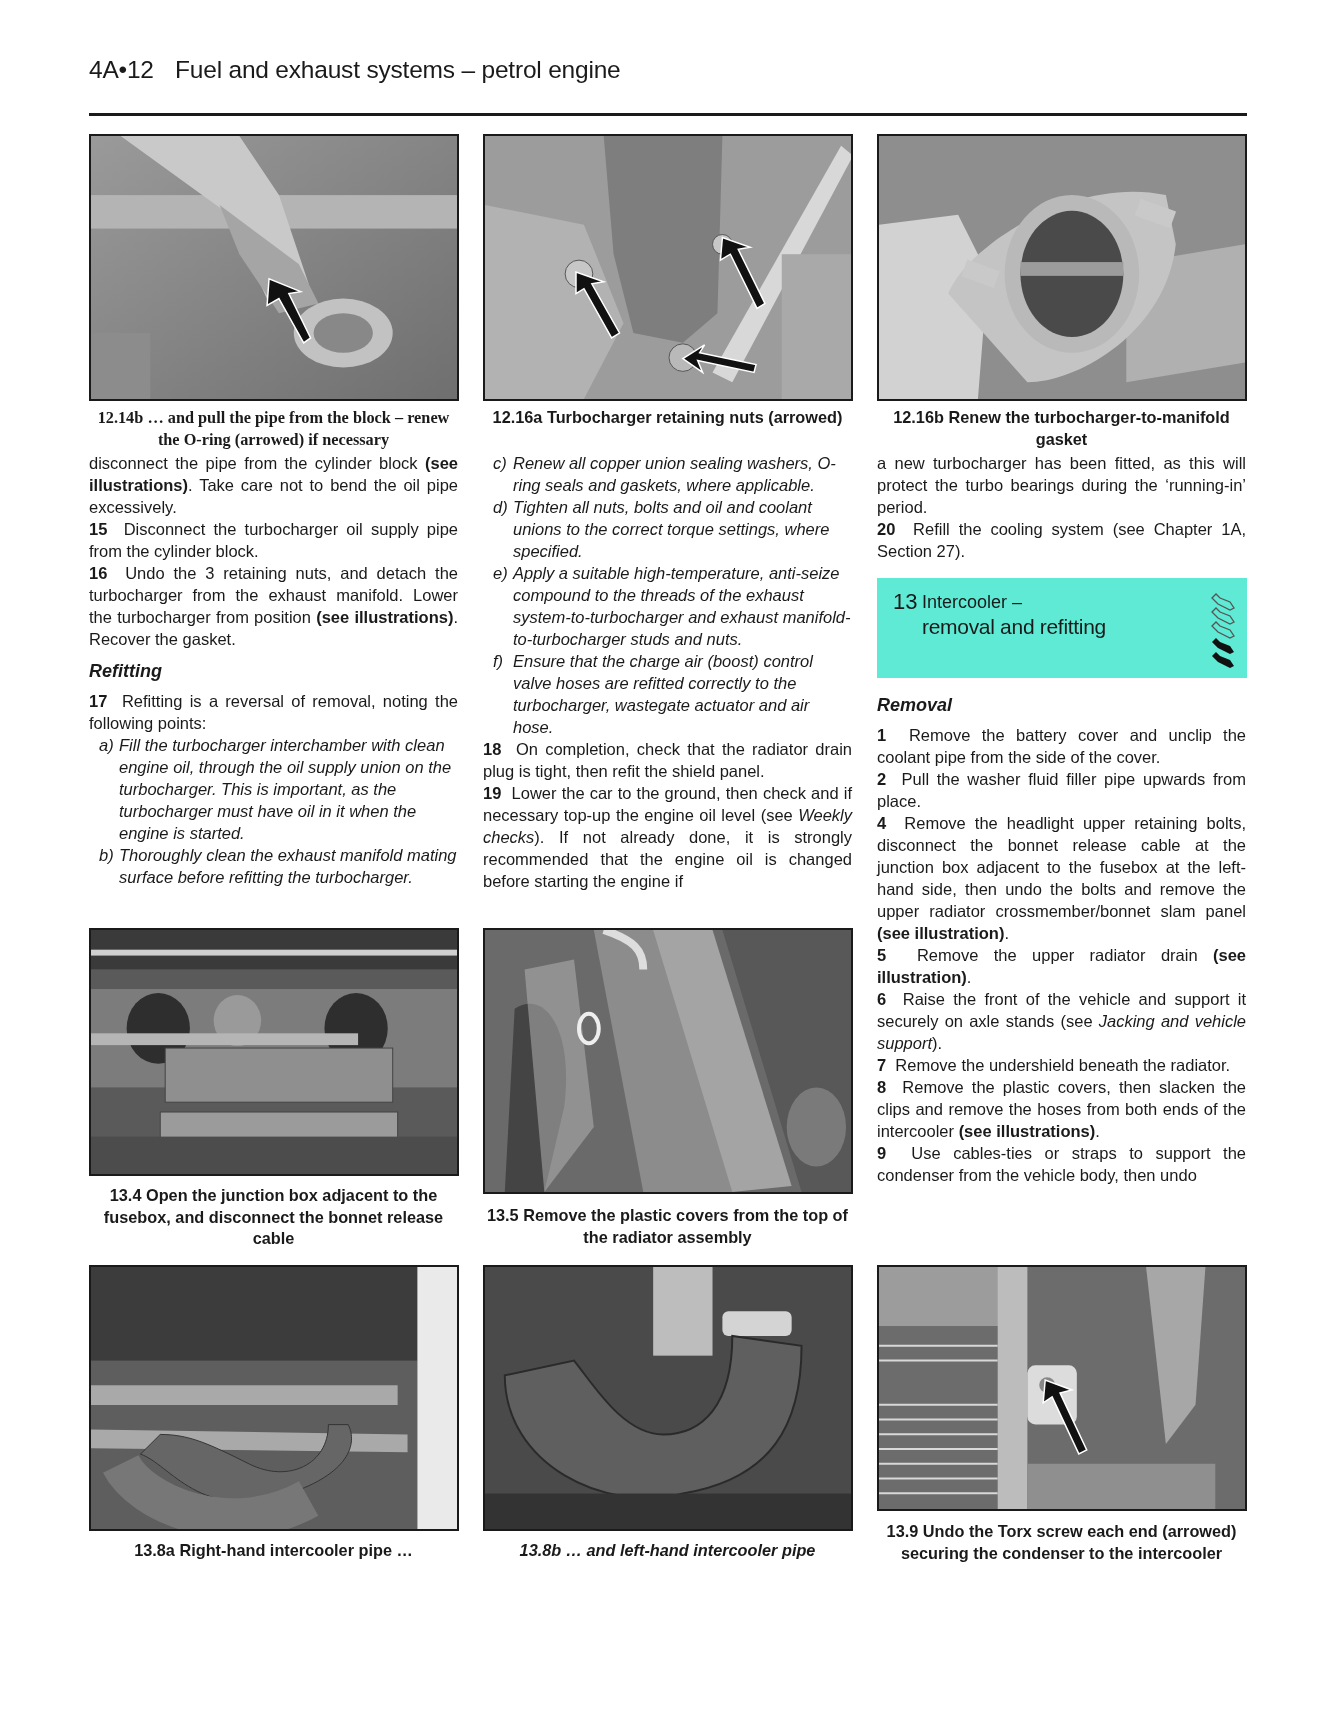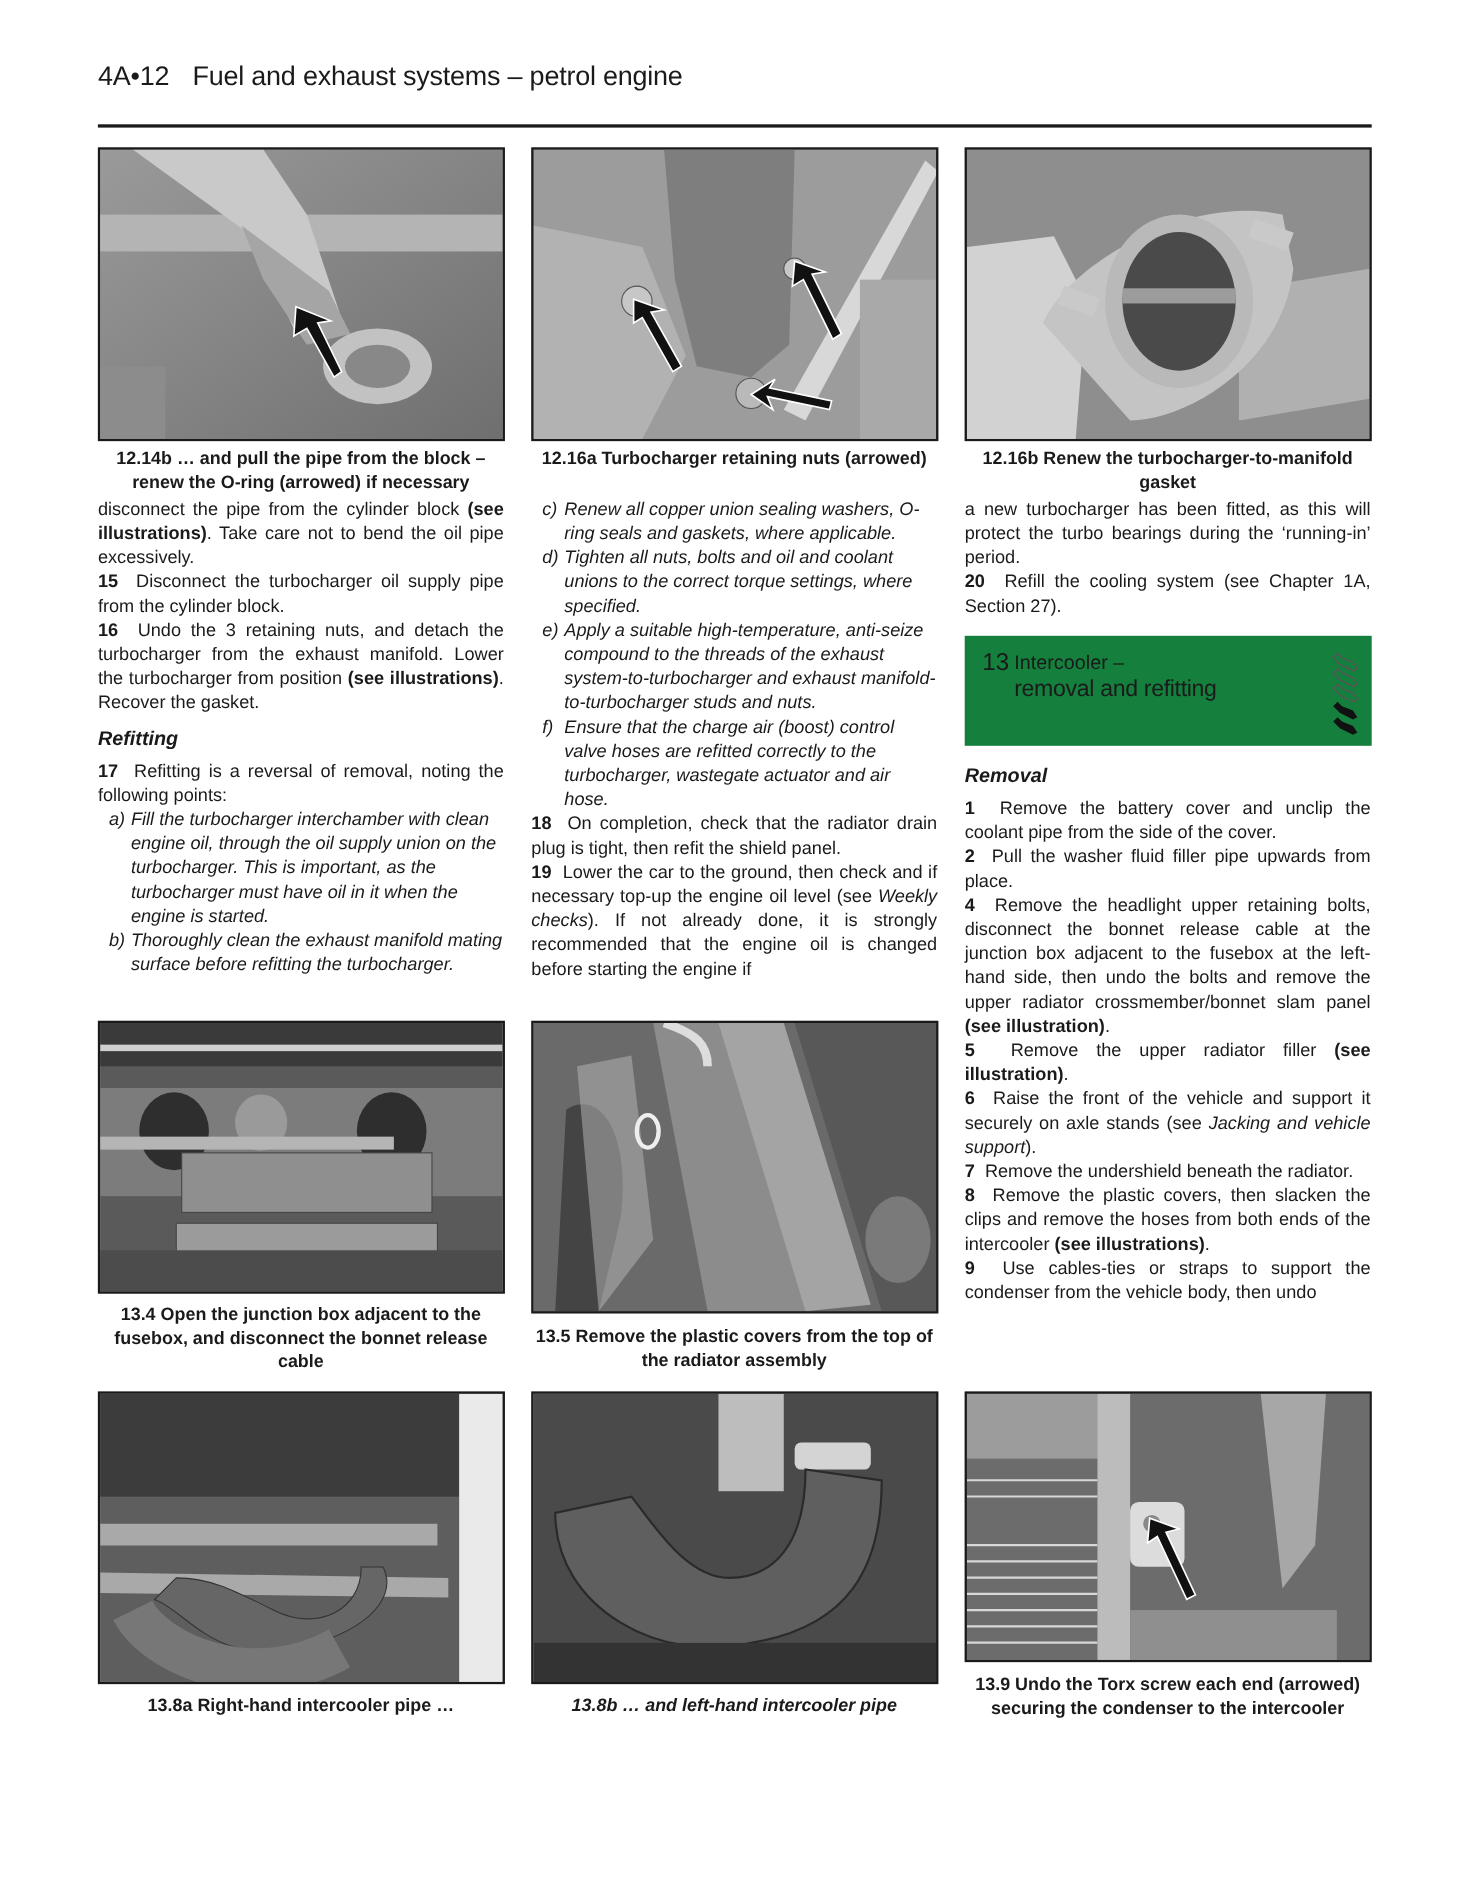--- a/index.html
+++ b/index.html
@@ -19,21 +19,21 @@
   .text p { margin: 0; }
   .text .num { font-weight: bold; }
   .text b { font-weight: bold; }
   .text i { font-style: italic; }
   .text .h { font-weight: bold; font-style: italic; font-size: 18px; line-height: 26px; margin: 8px 0 6px 0; text-align: left; }
   .list { margin: 0; }
   .list .li { display: flex; font-style: italic; text-align: left; line-height: 22px; }
   .list .li .lbl { width: 30px; flex: 0 0 30px; text-align: left; padding-left: 10px; }
   .list .li .body { flex: 1; }
 
-  .section-box { position: absolute; left: 877px; top: 578px; width: 370px; height: 100px; background: #15803d; }
+  .section-box { position: absolute; left: 877px; top: 578px; width: 370px; height: 100px; background: #5eead4; }
   .section-box .num { position: absolute; left: 16px; top: 12px; font-size: 22px; line-height: 24px; }
   .section-box .t1 { position: absolute; left: 45px; top: 12px; font-size: 18px; line-height: 24px; }
   .section-box .t2 { position: absolute; left: 45px; top: 37px; font-size: 21px; line-height: 24px; letter-spacing: -0.3px; }
   .section-box .spanners { position: absolute; right: 10px; top: 14px; width: 28px; height: 78px; }
 </style>
 </head>
 <body>
 
 <div class="page-header">
   <div class="title">
@@ -55,21 +55,21 @@
     <rect width="370" height="267" fill="url(#g1)"></rect>
     <rect x="0" y="60" width="370" height="34" fill="#b4b4b4"></rect>
     <path d="M30 0 L150 0 L190 60 L220 150 L180 170 L140 80 Z" fill="#c9c9c9"></path>
     <path d="M130 70 L210 130 L230 170 L190 180 L150 120 Z" fill="#a5a5a5"></path>
     <ellipse cx="255" cy="200" rx="50" ry="35" fill="#c2c2c2"></ellipse>
     <ellipse cx="255" cy="200" rx="30" ry="20" fill="#888"></ellipse>
     <rect x="0" y="200" width="60" height="67" fill="#8c8c8c"></rect>
     <path d="M190 165 L215 210 L222 205 L200 160 L212 158 L180 145 L178 172 Z" fill="#111" stroke="#fff" stroke-width="1.5"></path>
   </svg>
 </div>
-<div class="caption" style="left:89px;top:407px;">12.14b  … and pull the pipe from the block – renew the O-ring (arrowed) if necessary</div>
+<div class="caption" style="left:89px;top:407px;font-family:Liberation Serif, serif;">12.14b  … and pull the pipe from the block – renew the O-ring (arrowed) if necessary</div>
 
 <div class="photo" style="left:483px;top:134px;width:370px;height:267px;">
   <svg viewBox="0 0 370 267" preserveAspectRatio="none">
     <rect width="370" height="267" fill="#9c9c9c"></rect>
     <path d="M120 0 L240 0 L235 180 L200 210 L150 200 L130 120 Z" fill="#7e7e7e"></path>
     <path d="M0 70 L100 90 L140 190 L100 267 L0 267 Z" fill="#b2b2b2"></path>
     <path d="M230 240 L360 10 L372 20 L250 250 Z" fill="#d8d8d8"></path>
     <rect x="300" y="120" width="70" height="147" fill="#a9a9a9"></rect>
     <circle cx="95" cy="140" r="14" fill="#c7c7c7" stroke="#555"></circle>
     <circle cx="240" cy="110" r="10" fill="#c7c7c7" stroke="#555"></circle>
@@ -157,21 +157,21 @@
       <path d="M3 64 l4 -4 l4 4 l10 4 l4 6 l-4 2 l-12 -6 z"></path>
     </g>
   </svg>
 </div>
 
 <div class="text" style="left:877px;top:688px;">
   <div class="h" style="margin-top:4px;">Removal</div>
   <p><span class="num">1</span>&nbsp; <span>Remove the battery cover and unclip the coolant pipe from the side of the cover.</span></p>
   <p><span class="num">2</span>&nbsp; <span>Pull the washer fluid filler pipe upwards from place.</span></p>
   <p><span class="num">4</span>&nbsp; <span>Remove the headlight upper retaining bolts, disconnect the bonnet release cable at the junction box adjacent to the fusebox at the left-hand side, then undo the bolts and remove the upper radiator crossmember/bonnet slam panel </span><b>(see illustration)</b><span>.</span></p>
-  <p><span class="num">5</span>&nbsp; <span>Remove the upper radiator filler </span><b>(see illustration)</b><span>.</span></p>
+  <p><span class="num">5</span>&nbsp; <span>Remove the upper radiator drain </span><b>(see illustration)</b><span>.</span></p>
   <p><span class="num">6</span>&nbsp; <span>Raise the front of the vehicle and support it securely on axle stands (see </span><i>Jacking and vehicle support</i><span>).</span></p>
   <p><span class="num">7</span>&nbsp; <span>Remove the undershield beneath the radiator.</span></p>
   <p><span class="num">8</span>&nbsp; <span>Remove the plastic covers, then slacken the clips and remove the hoses from both ends of the intercooler </span><b>(see illustrations)</b><span>.</span></p>
   <p><span class="num">9</span>&nbsp; <span>Use cables-ties or straps to support the condenser from the vehicle body, then undo</span></p>
 </div>
 
 <div class="photo" style="left:89px;top:928px;width:370px;height:248px;">
   <svg viewBox="0 0 370 248" preserveAspectRatio="none">
     <rect width="370" height="248" fill="#5a5a5a"></rect>
     <rect x="0" y="0" width="370" height="40" fill="#3a3a3a"></rect>

